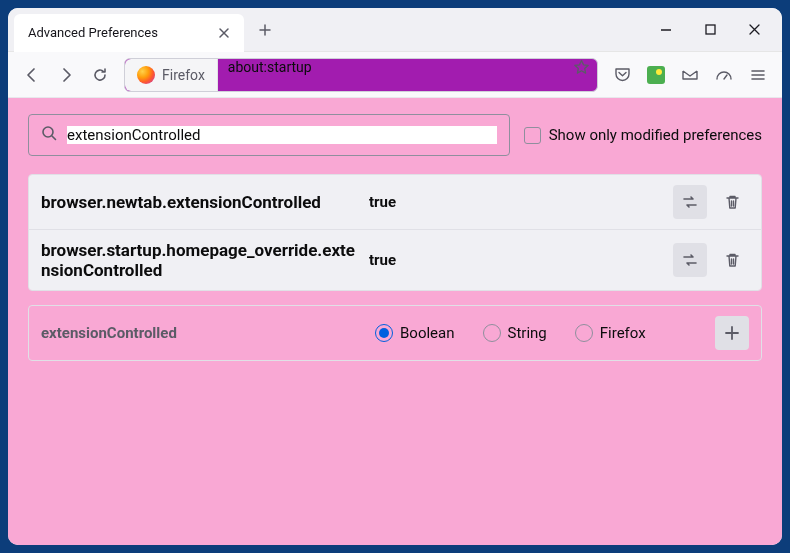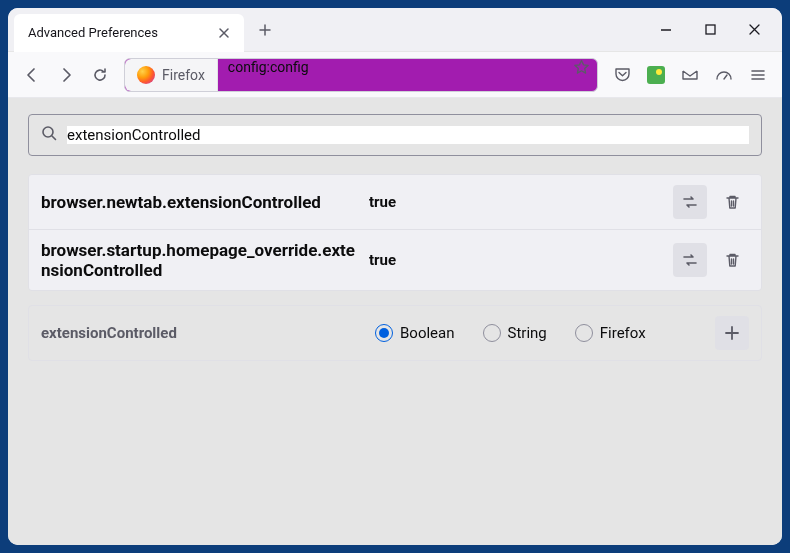--- a/index.html
+++ b/index.html
@@ -102,21 +102,21 @@
     .ext-green {
       width: 18px; height: 18px; background: #4caf50;
       border-radius: 3px; position: relative;
     }
     .ext-green::after {
       content: ""; position: absolute; top: 3px; right: 3px;
       width: 6px; height: 6px; background: #ffeb3b; border-radius: 50%;
     }
     
     .content {
-      flex: 1; padding: 16px 20px; background: #e5e5e5;
+      flex: 1; padding: 16px 20px; background: #f9a8d4;
     }
     .search-row {
       display: flex; align-items: center; gap: 14px; margin-bottom: 18px;
     }
     .search-box {
       flex: 1; height: 42px; border: 1px solid #8f8f9d; border-radius: 4px;
       display: flex; align-items: center; padding: 0 12px; font-size: 15px;
     }
     .search-icon { color: #5b5b66; margin-right: 10px; }
     .search-input {
@@ -230,21 +230,21 @@
     <span class="nav-btn">
       <svg width="16" height="16" viewBox="0 0 16 16">
           <path d="M13 8a5 5 0 1 1-1.5-3.5M13 2v3h-3" fill="none" stroke="currentColor" stroke-width="1.6" stroke-linecap="round" stroke-linejoin="round"></path>
         </svg>
     </span>
     <div class="urlbar">
       <div class="url-identity">
         <span class="ff-logo"></span>
         <span>Firefox</span>
       </div>
-      <span class="url-text">config:config</span>
+      <span class="url-text">about:startup</span>
       <span class="url-star">
         <svg width="17" height="17" viewBox="0 0 17 17">
             <path d="M8.5 1.5l2 4.3 4.7.5-3.5 3.2.9 4.6-4.1-2.3-4.1 2.3.9-4.6L1.8 6.3l4.7-.5z" fill="none" stroke="currentColor" stroke-width="1.3" stroke-linejoin="round"></path>
           </svg>
       </span>
     </div>
     <span class="tool-icon">
       <svg width="17" height="17" viewBox="0 0 17 17">
           <path d="M2 3h13v5a6.5 6.5 0 0 1-13 0V3zM5 6.5l3.5 3.2L12 6.5" fill="none" stroke="currentColor" stroke-width="1.4" stroke-linejoin="round" stroke-linecap="round"></path>
         </svg>
@@ -273,20 +273,24 @@
     <div class="search-row">
       <div class="search-box">
         <span class="search-icon">
           <svg width="16" height="16" viewBox="0 0 16 16">
               <circle cx="7" cy="7" r="5" fill="none" stroke="currentColor" stroke-width="1.6"></circle>
               <path d="M11 11l3.5 3.5" stroke="currentColor" stroke-width="1.6" stroke-linecap="round"></path>
             </svg>
         </span>
         <input class="search-input" value="extensionControlled" style="">
       </div>
+      <label class="checkbox-wrap">
+        <span class="checkbox"></span>
+        <span>Show only modified preferences</span>
+      </label>
     </div>
 
     <div class="prefs">
       <div class="pref-row">
         <span class="pref-name">browser.newtab.extensionControlled</span>
         <span class="pref-value">true</span>
         <span class="pref-btn">
           <svg width="18" height="18" viewBox="0 0 18 18">
               <path d="M3 6h9l-2-2M15 12H6l2 2" fill="none" stroke="currentColor" stroke-width="1.6" stroke-linecap="round" stroke-linejoin="round"></path>
             </svg>

